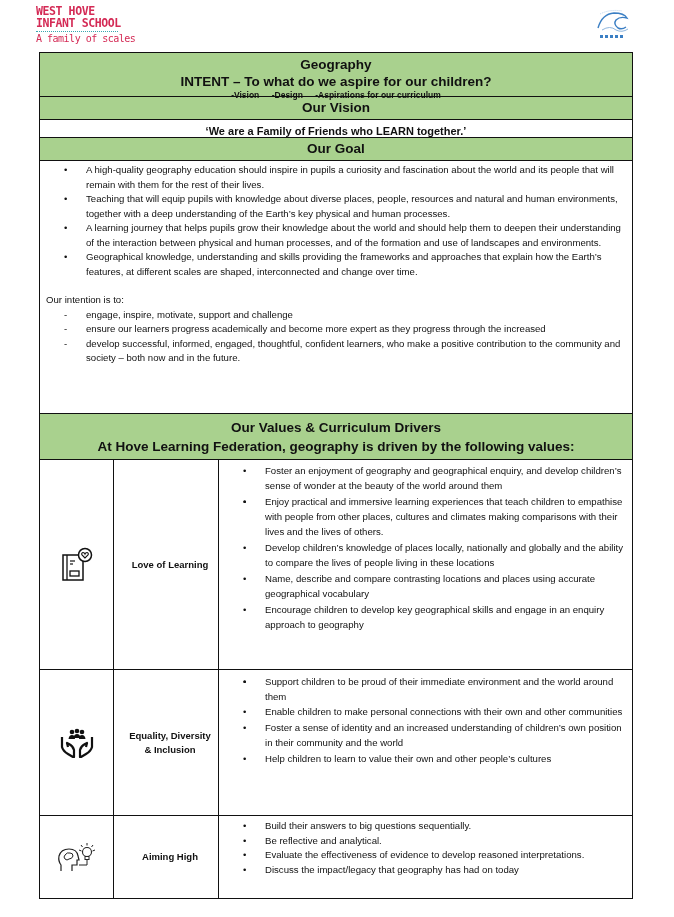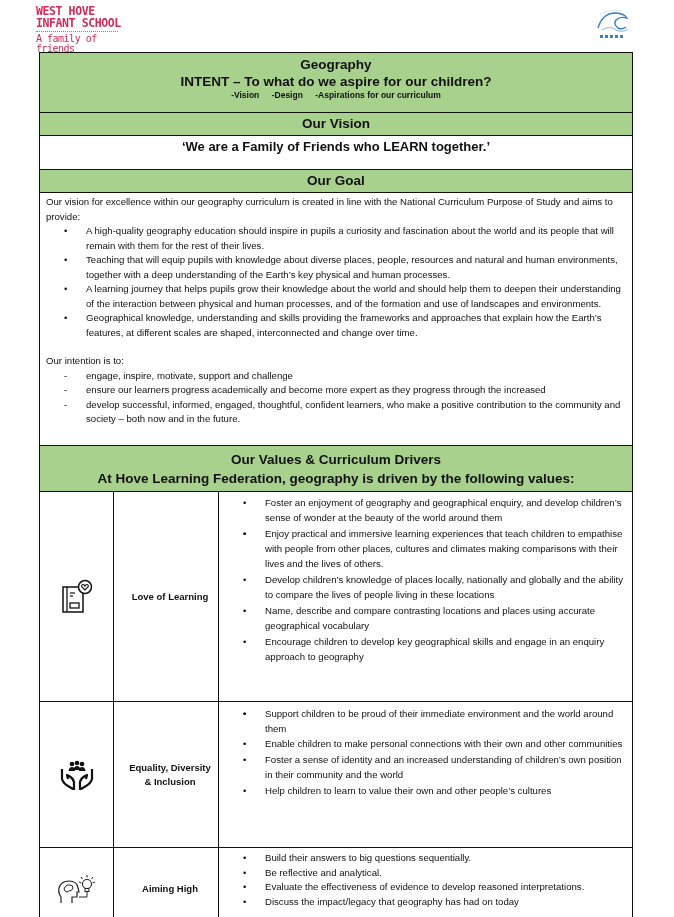--- a/index.html
+++ b/index.html
@@ -6,27 +6,27 @@
   body { width:674px; height:917px; position:relative; overflow:hidden;
          font-family:"Liberation Sans", "DejaVu Sans", sans-serif; color:#111; }
   .logo-left { position:absolute; left:36px; top:6px; width:100px; line-height:1; }
   .logo-left .l1, .logo-left .l2 { color:#d42a55; font-family:"DejaVu Sans Mono", monospace; font-size:11.5px; letter-spacing:-0.4px; font-weight:bold; display:block; }
   .logo-left .dots { border-top:1px dotted #39a7b0; margin:2px 0 2px 0; width:82px; height:0; }
   .logo-left .l3 { color:#d42a55; font-family:"DejaVu Sans Mono", monospace; font-size:10px; letter-spacing:-0.5px; display:block; }
   .logo-right { position:absolute; left:592px; top:8px; width:40px; height:34px; }
   .doc { position:absolute; left:39px; top:52px; width:594px; border:1.5px solid #111; box-sizing:border-box; }
   .green { background:#a9d18e; }
   .row { border-bottom:1.3px solid #111; box-sizing:border-box; text-align:center; }
-  .title-row { height:60px; padding-top:3px; }
+  .title-row { height:44px; padding-top:3px; }
   .t1 { font-size:13.5px; font-weight:bold; line-height:17px; }
   .t2 { font-size:13.5px; font-weight:bold; line-height:17px; }
   .t3 { font-size:8.5px; font-weight:bold; line-height:10px; }
   .t3 span { margin:0 5px; }
   .h-row { height:23px; font-size:13.5px; font-weight:bold; line-height:22px; }
-  .vision-row { height:34px; font-size:13px; font-weight:bold; line-height:22px; }
+  .vision-row { height:18px; font-size:11px; font-weight:bold; line-height:22px; }
   .goal-body { height:253px; text-align:left; padding:2px 6px; font-size:9.6px; line-height:14.5px; }
   .goal-body ul { margin:0; padding-left:40px; list-style:none; }
   .goal-body li { position:relative; }
   .goal-body li .mk { position:absolute; left:-22px; }
   .gap { height:14px; }
   .values-head { height:46px; font-size:13.5px; font-weight:bold; line-height:19px; padding-top:4px;text-align:center; }
   .vrow { display:flex; border-bottom:1.3px solid #111; box-sizing:border-box; }
   .vrow:last-child { border-bottom:none; }
   .c-icon { width:74px; border-right:1.3px solid #111; display:flex; align-items:center; justify-content:center; box-sizing:border-box; }
   .c-label { width:97px; border-right:1.3px solid #111; display:flex; align-items:center; justify-content:center; text-align:center; font-size:9.5px; font-weight:bold; line-height:14px; box-sizing:border-box; padding:12px 4px;margin-left:8px; }
@@ -36,21 +36,21 @@
   .c-body li .mk { position:absolute; left:-22px; }
   .c-body.tight ul { line-height:14.2px; }
 </style>
 </head>
 <body>
 
 <div class="logo-left">
   <span class="l1">WEST HOVE</span>
   <span class="l2">INFANT SCHOOL</span>
   <div class="dots"></div>
-  <span class="l3">A family of friends</span>
+  <span class="l3">A family of scales</span>
 </div>
 
 <div class="logo-right">
   <svg width="40" height="34" viewBox="0 0 40 34">
     <path d="M6 20 Q10 6 22 5 Q32 5 35 10 Q28 8 24 12 Q21 16 26 20 Q30 22 34 19" fill="none" stroke="#3b7fc4" stroke-width="1.4"></path>
     <path d="M10 22 Q18 17 24 22 Q30 25 36 21" fill="none" stroke="#8fb6de" stroke-width="1"></path>
     <path d="M8 6 Q18 1 30 3" fill="none" stroke="#9cc1e5" stroke-width="0.7" stroke-dasharray="1 1"></path>
     <g fill="#3b7fc4">
       <rect x="8" y="27" width="3" height="3"></rect>
         <rect x="13" y="27" width="3" height="3"></rect>
@@ -71,21 +71,20 @@
       <span>-Design</span>
       <span>-Aspirations for our curriculum</span>
     </div>
   </div>
 
   <div class="row green h-row">Our Vision</div>
   <div class="row vision-row">‘We are a Family of Friends who LEARN together.’</div>
   <div class="row green h-row">Our Goal</div>
 
   <div class="row goal-body">
-    <div>Our vision for excellence within our geography curriculum is created in line with the National Curriculum Purpose of Study and aims to provide:</div>
     <ul>
       <li><span class="mk">•</span><span>A high-quality geography education should inspire in pupils a curiosity and fascination about the world and its people that will remain with them for the rest of their lives.</span></li>
       <li><span class="mk">•</span><span>Teaching that will equip pupils with knowledge about diverse places, people, resources and natural and human environments, together with a deep understanding of the Earth’s key physical and human processes.</span></li>
       <li><span class="mk">•</span><span>A learning journey that helps pupils grow their knowledge about the world and should help them to deepen their understanding of the interaction between physical and human processes, and of the formation and use of landscapes and environments.</span></li>
       <li><span class="mk">•</span><span>Geographical knowledge, understanding and skills providing the frameworks and approaches that explain how the Earth’s features, at different scales are shaped, interconnected and change over time.</span></li>
     </ul>
     <div class="gap"></div>
     <div>Our intention is to:</div>
     <ul>
       <li><span class="mk">-</span><span>engage, inspire, motivate, support and challenge</span></li>

